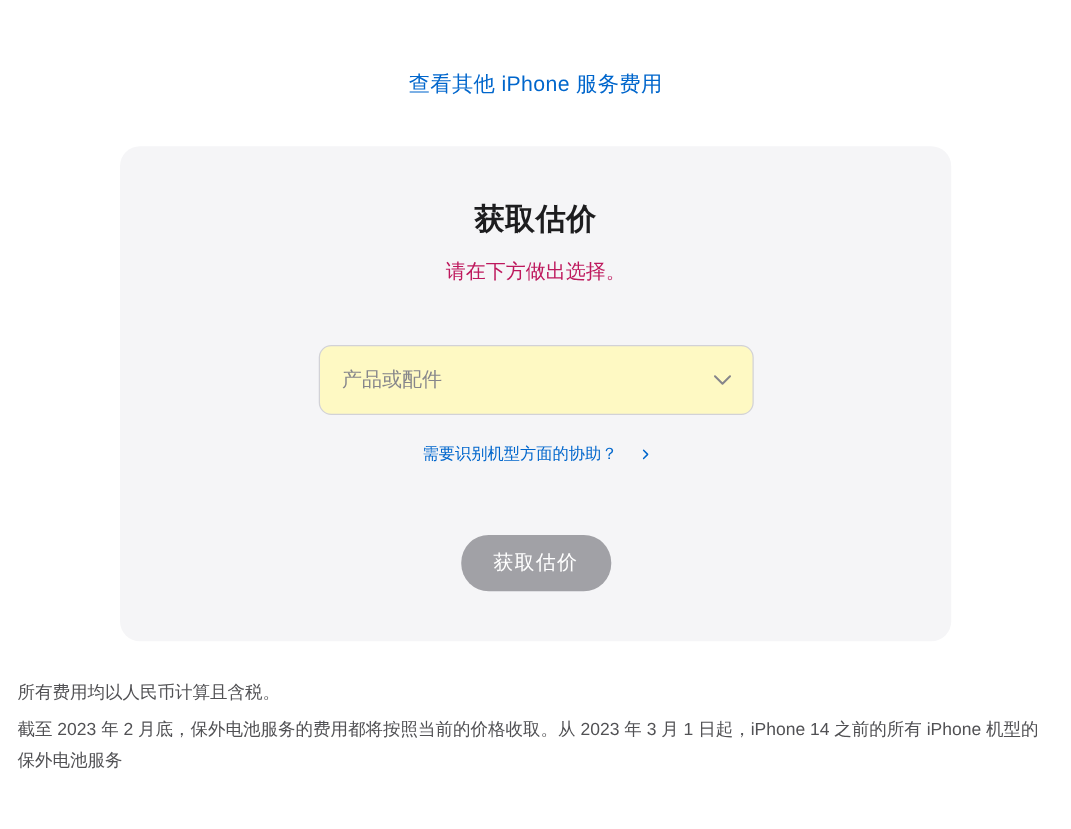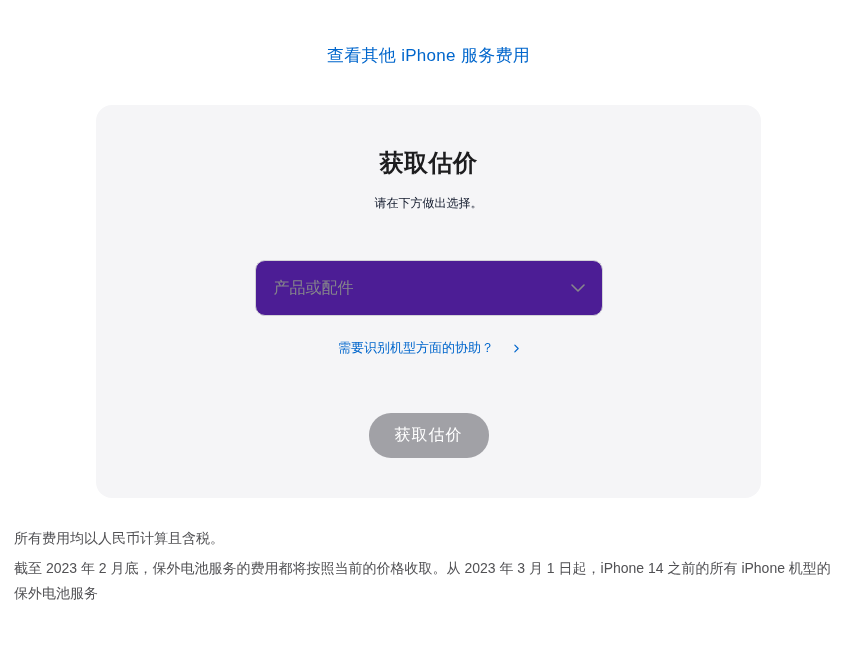--- a/index.html
+++ b/index.html
@@ -9,21 +9,21 @@
       width: 857px;
       padding: 0;
       color: #1d1d1f;
     }
     .container {
       width: 100%;
       padding: 0 12px;
     }
     .top-link {
       text-align: center;
-      padding: 44px 0 38px 0;
+      padding: 56px 0 38px 0;
     }
     .top-link a {
       color: #0066cc;
       text-decoration: none;
       font-size: 17px;
       letter-spacing: 0.3px;
       font-weight: 400;
     }
     .card {
       background: #f5f5f7;
@@ -34,34 +34,34 @@
       text-align: center;
     }
     .card-title {
       font-size: 24px;
       font-weight: 600;
       color: #1d1d1f;
       margin-bottom: 16px;
       letter-spacing: 0.5px;
     }
     .card-subtitle {
-      font-size: 12px;
-      color: #0f172a;
+      font-size: 16px;
+      color: #be185d;
       margin-bottom: 48px;
       font-weight: 400;
     }
     .select-wrap {
       position: relative;
       width: 348px;
       margin: 0 auto 26px auto;
     }
     .select-field {
       width: 100%;
       height: 56px;
-      background: #4c1d95;
+      background: #fef9c3;
       border: 1px solid #d2d2d7;
       border-radius: 10px;
       padding: 0 44px 0 18px;
       font-size: 16px;
       color: #86868b;
       appearance: none;
       -webkit-appearance: none;
       text-align: left;
       cursor: pointer;
       display: flex;

